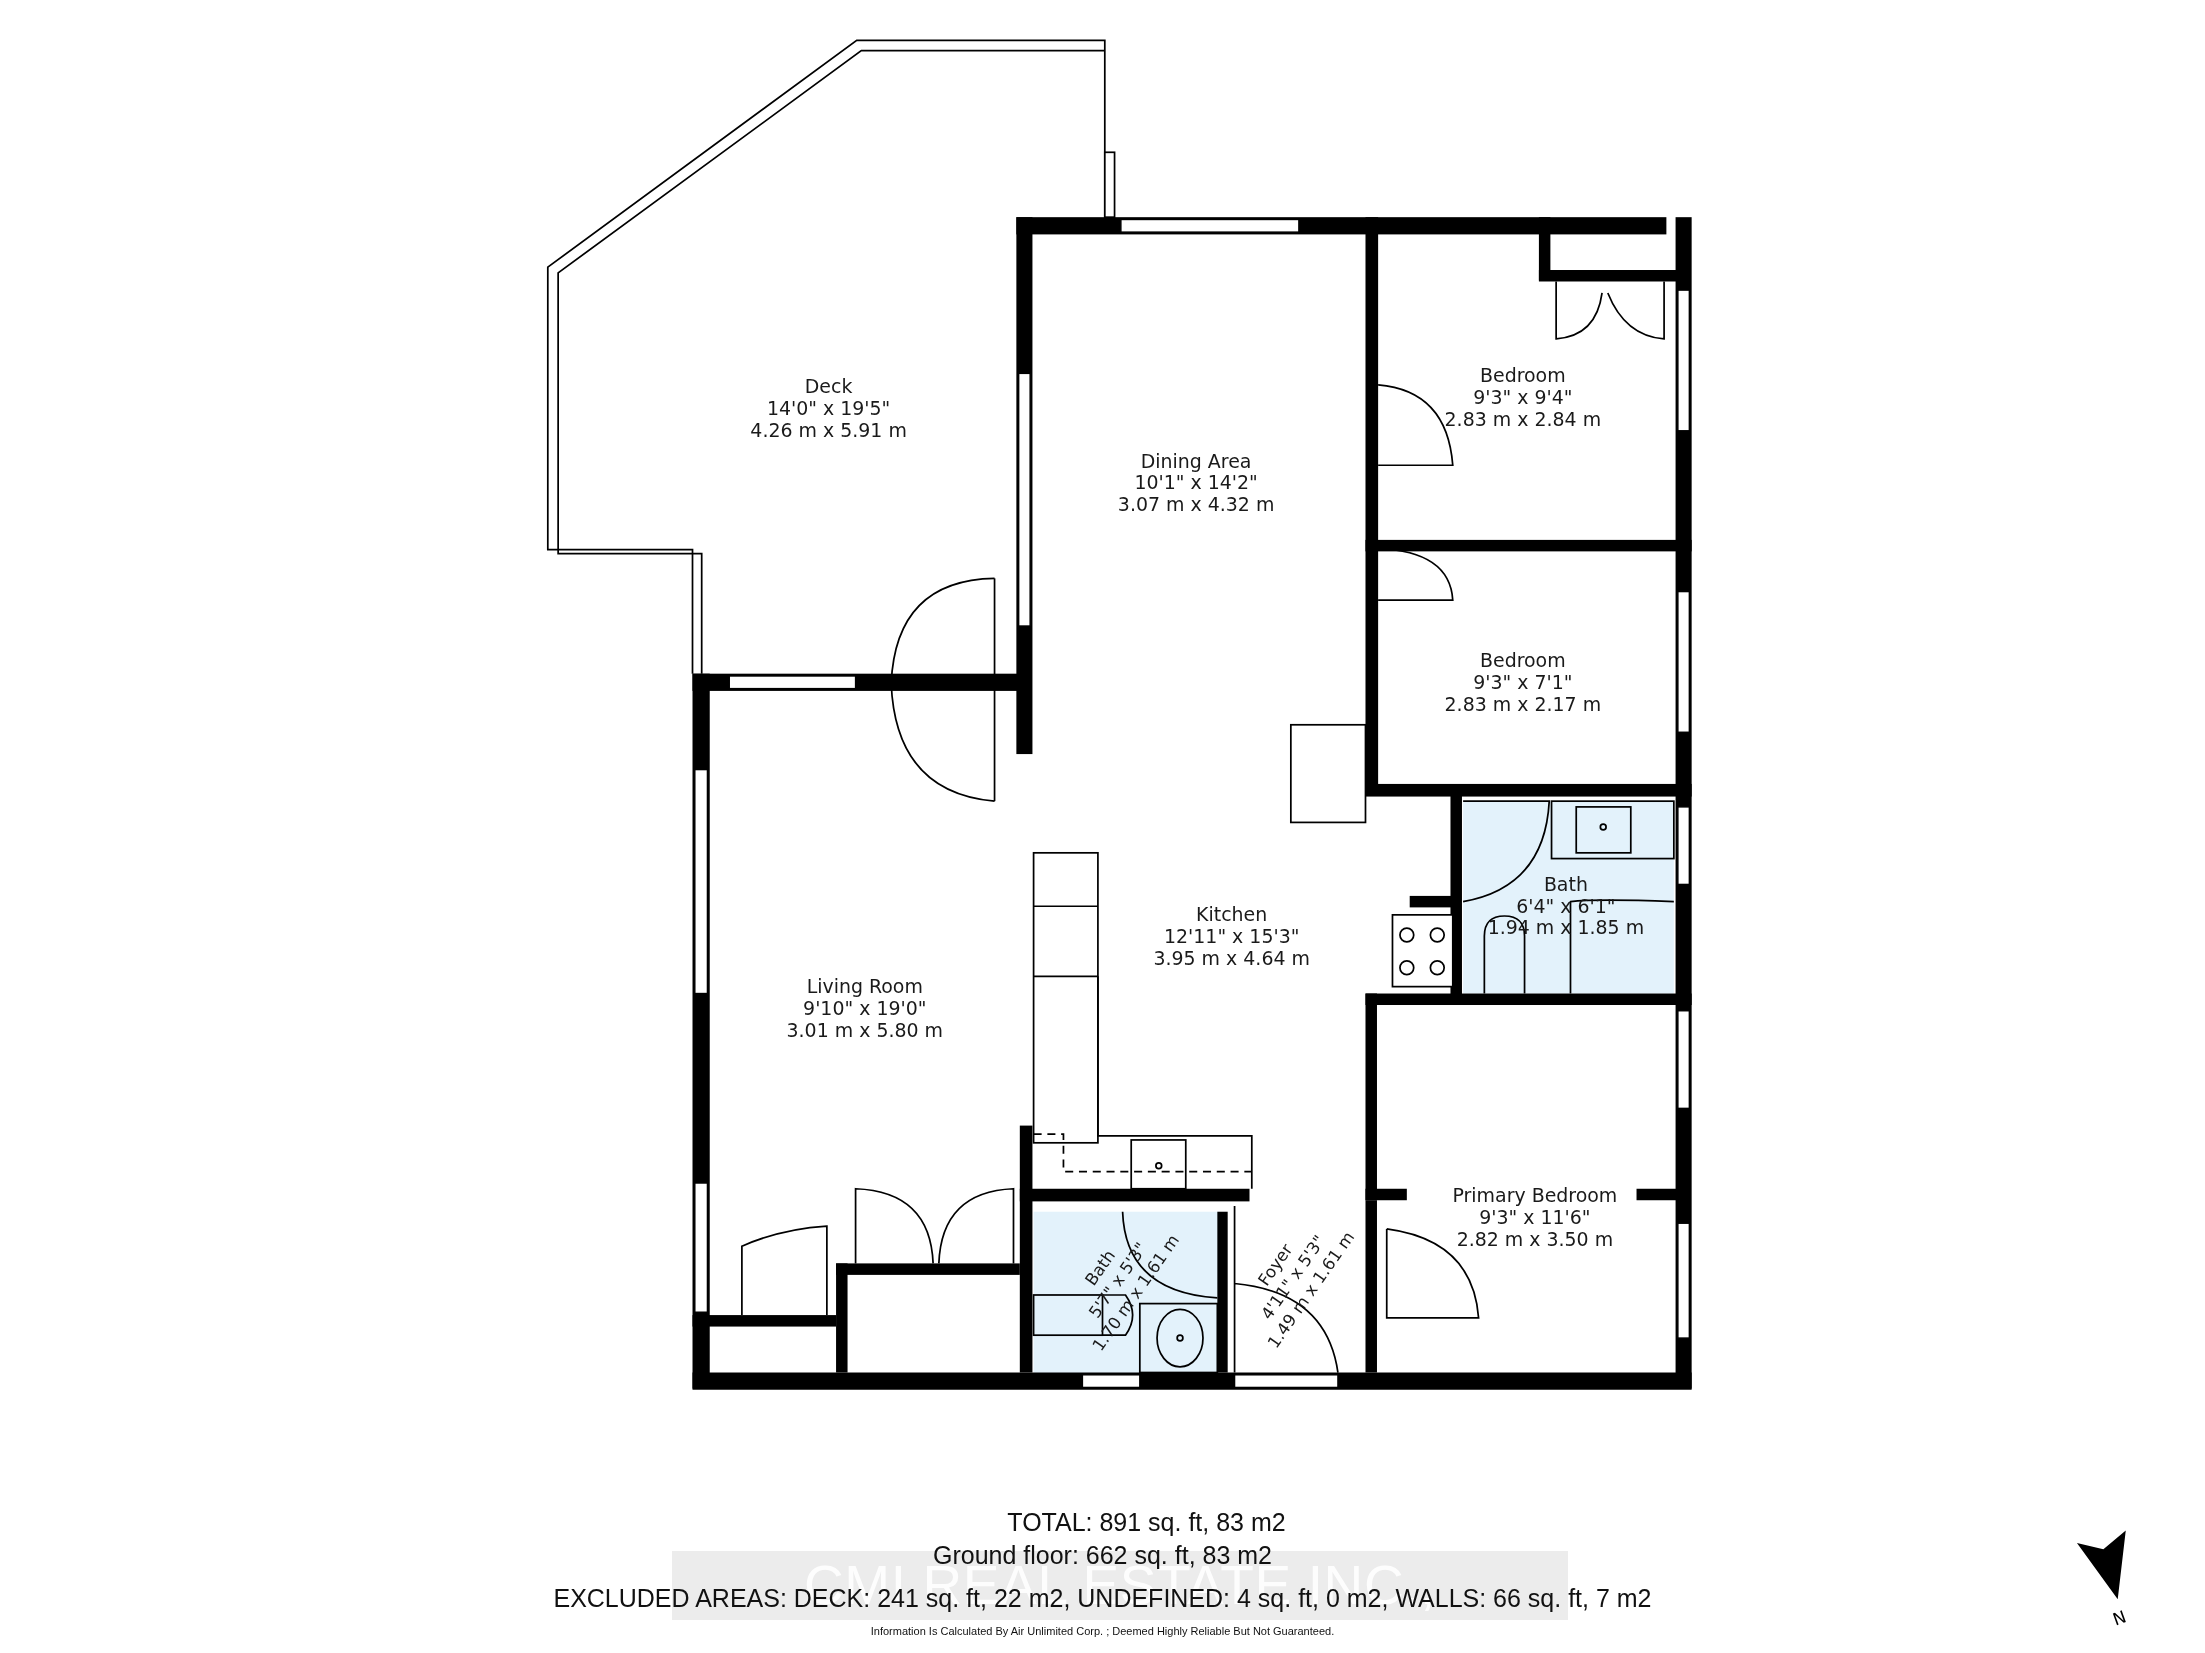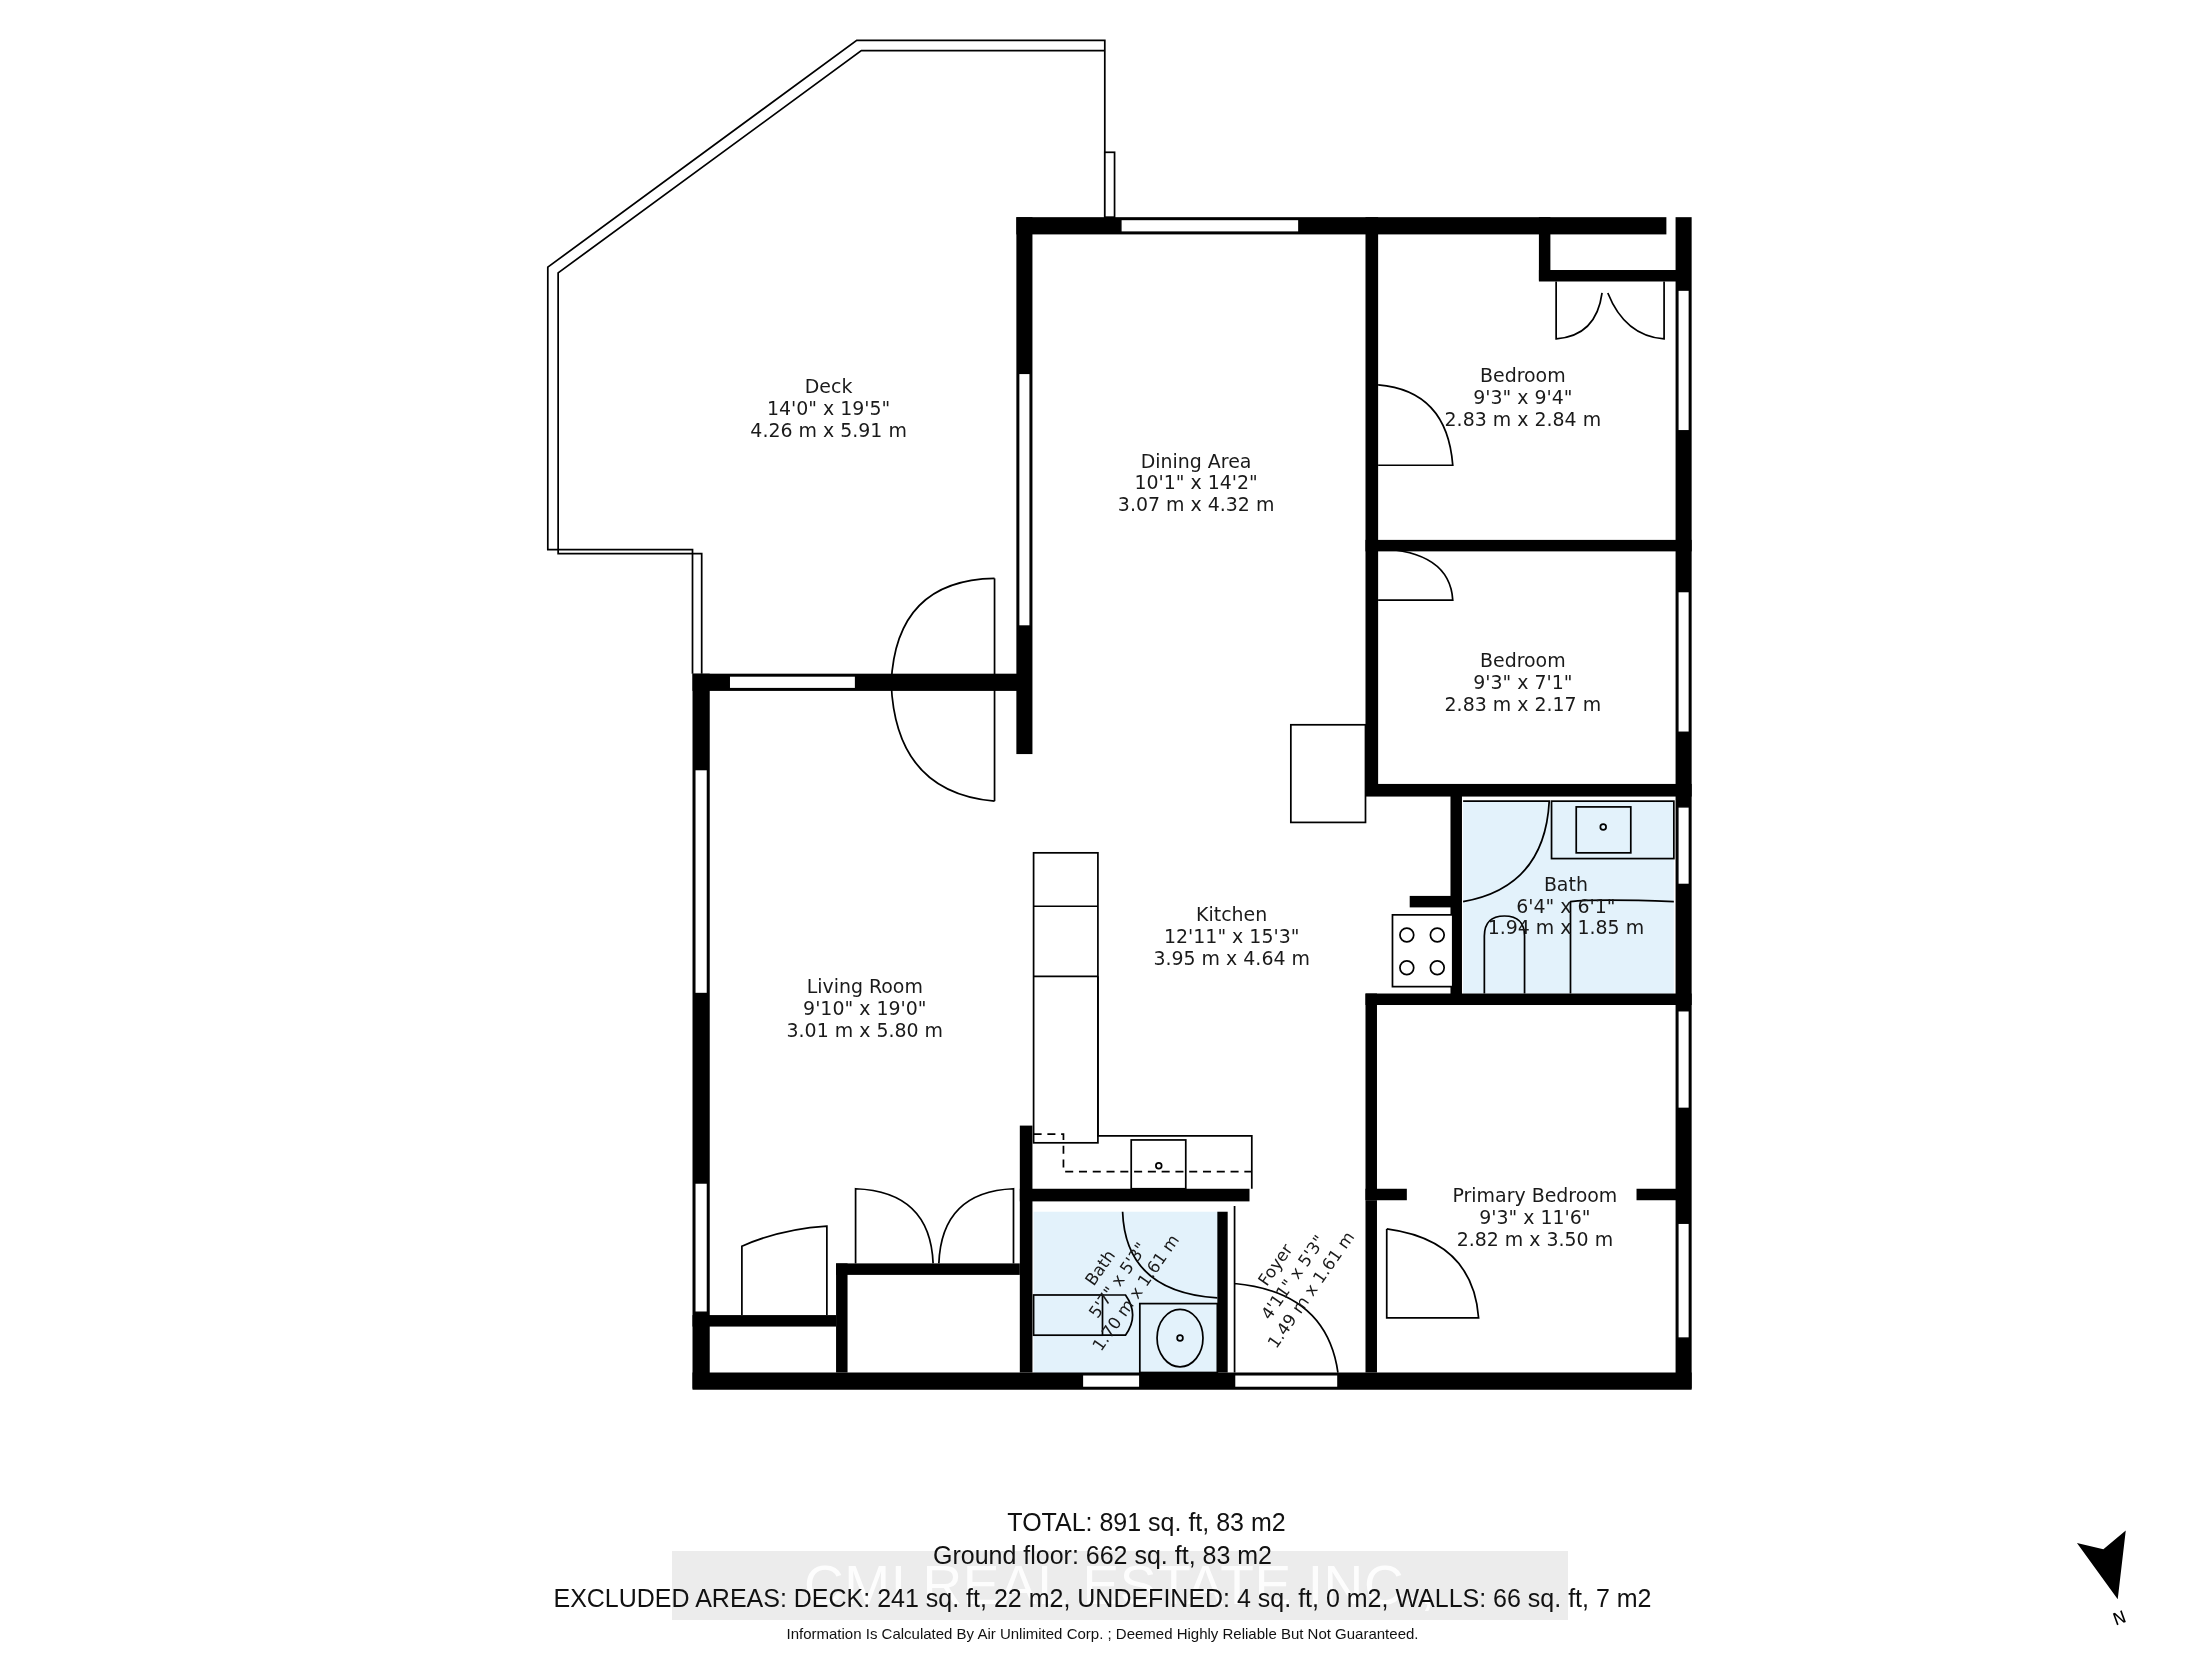--- a/index.html
+++ b/index.html
@@ -9,21 +9,21 @@
   .thin { fill:none; stroke:#000; stroke-width:3; }
   .thin2 { fill:#fff; stroke:#000; stroke-width:3; }
   .wet { fill:#e3f2fb; }
   .win { fill:#fff; stroke:#000; stroke-width:2.5; }
   .dash { fill:none; stroke:#000; stroke-width:3; stroke-dasharray:14 10; }
   .room-label { font-family:"DejaVu Sans", sans-serif; font-size:33px; fill:#1a1a1a; text-anchor:middle; }
   .footer { position:absolute; left:0; width:2205px; text-align:center; color:#111; font-family:"Liberation Sans", sans-serif; }
   .total { top:1508px; font-size:25px; font-weight:normal;margin-left:44px; }
   .ground { top:1541px; font-size:25px; }
   .excluded { top:1572px; font-size:25px;margin-top:12px; }
-  .disclaimer { top:1625px; font-size:15px; }
+  .disclaimer { top:1625px; font-size:11px; }
   .watermark { position:absolute; left:672px; top:1551px; width:896px; height:69px; background:rgba(200,200,200,0.35); color:rgba(255,255,255,0.9); font-size:55px; line-height:69px; text-align:center; font-family:"Liberation Sans", sans-serif; letter-spacing:0.6px; }
   .compass-label { position:absolute; left:2113px; top:1608px; font-size:17px; transform:rotate(-20deg); font-family:"DejaVu Sans", sans-serif; }
 </style>
 </head>
 <body>
 
 <svg id="plan" viewBox="0 0 3840 2880" xmlns="http://www.w3.org/2000/svg">
 
   <g>
     <polyline class="thin" points="1206,1173 1206,957 954,957 954,465 1492,70 1924,70 1924,378"></polyline>

